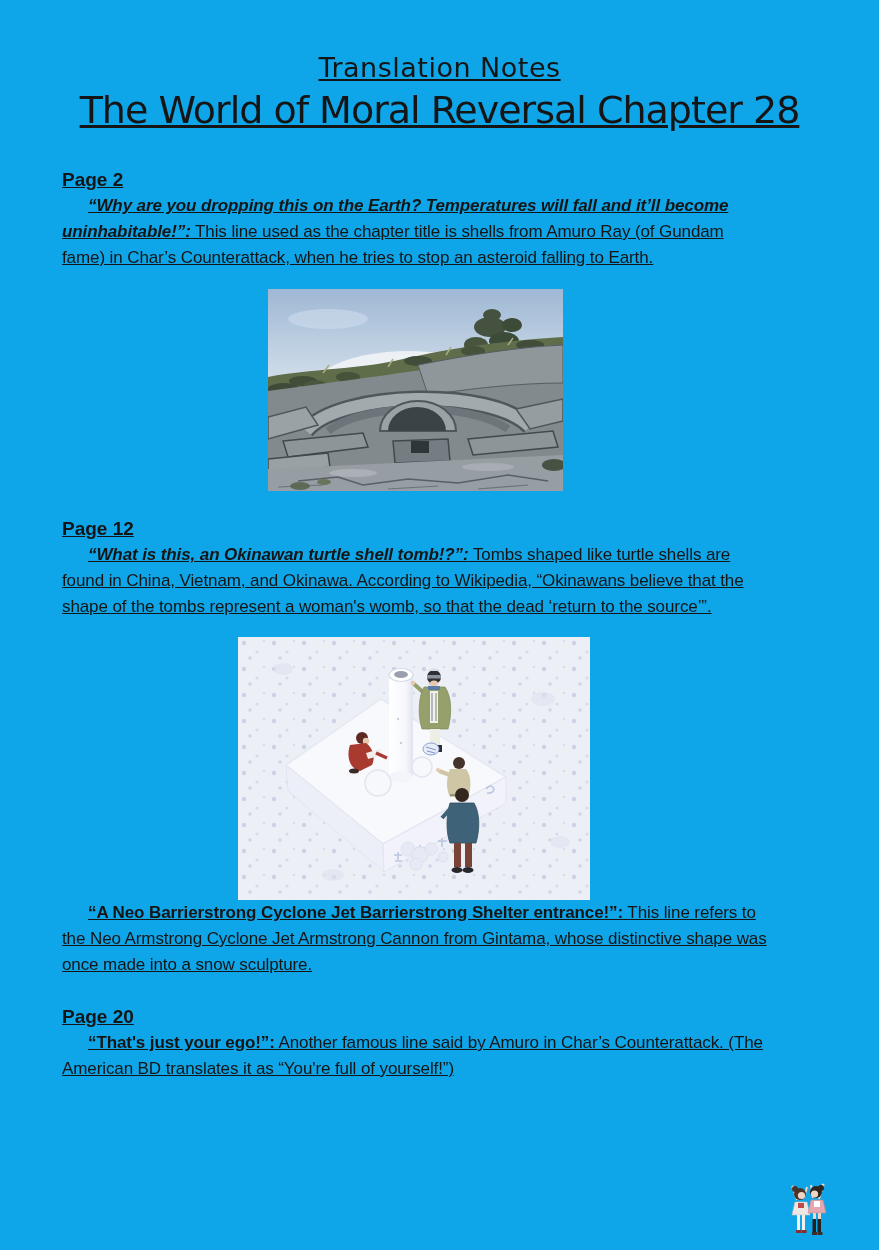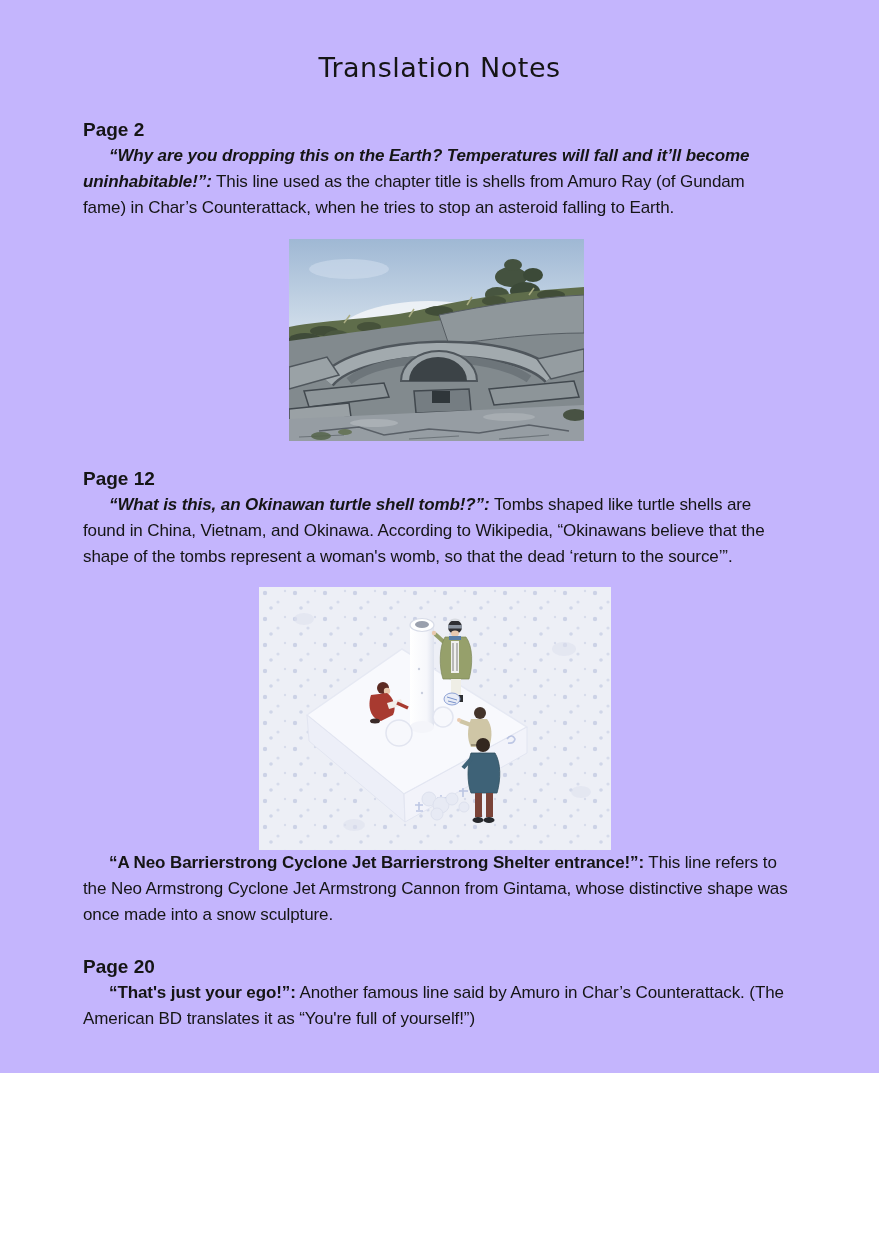--- a/index.html
+++ b/index.html
@@ -1,46 +1,47 @@
 <!DOCTYPE html>
 <html><head>
 <meta charset="utf-8">
 <style>
   html,body{margin:0;padding:0;background:#ffffff;}
   .page{
-    position:relative;width:879px;height:1073px;background:#c4b5fd;
-    font-family:"Liberation Sans",sans-serif;color:#151515;overflow:hidden;
+    position:relative;width:879px;height:1250px;background:#0ea5e9;
+    font-family:"Liberation Sans",sans-serif;color:#151515;overflow:hidden;text-decoration:underline;
   }
   .title-small{
     margin:52px 0 0 0;text-align:center;font-size:27px;font-weight:normal;
     font-family:"DejaVu Sans",sans-serif;letter-spacing:.5px;line-height:1.2;
   }
   .title-large{
     margin:4px 0 0 0;text-align:center;font-size:38px;font-weight:normal;
     font-family:"DejaVu Sans",sans-serif;letter-spacing:-1px;line-height:1.2;
   }
-  .content{margin:33px 87px 0 83px;width:705px;}
+  .content{margin:33px 87px 0 62px;width:705px;}
   .page-head{font-size:19px;font-weight:bold;line-height:26px;margin:0;}
   .note{font-size:17px;line-height:26px;margin:0;text-indent:26px;letter-spacing:-.1px;}
   .lead{font-weight:bold;}
   .lead.it{font-style:italic;}
   .sec-12 .page-head{margin-top:25px;}
   .sec-13 .page-head{margin-top:36px;}
   .sec-19 .page-head{margin-top:26px;}
   .fig1{margin:18px 0 0 206px;width:295px;height:202px;}
   .fig2{margin:17px 0 0 176px;width:352px;height:263px;}
   .fig1 svg,.fig2 svg{display:block;}
   .mascot{position:absolute;left:785px;top:1180px;width:46px;height:62px;}
 </style>
 </head>
 <body>
 
 <div class="page">
 
   <div class="title-small">Translation Notes</div>
+  <div class="title-large">The World of Moral Reversal Chapter 28</div>
 
   <div class="content">
 
     <div class="sec-2">
       <p class="page-head">Page 2</p>
       <p class="note"><span class="lead it">“Why are you dropping this on the Earth? Temperatures will fall and it’ll become uninhabitable!”:</span><span> This line used as the chapter title is shells from Amuro Ray (of Gundam fame) in Char’s Counterattack, when he tries to stop an asteroid falling to Earth.</span></p>
     </div>
 
     <div class="fig1">
       <svg width="295" height="202" viewBox="0 0 295 202" xmlns="http://www.w3.org/2000/svg">

